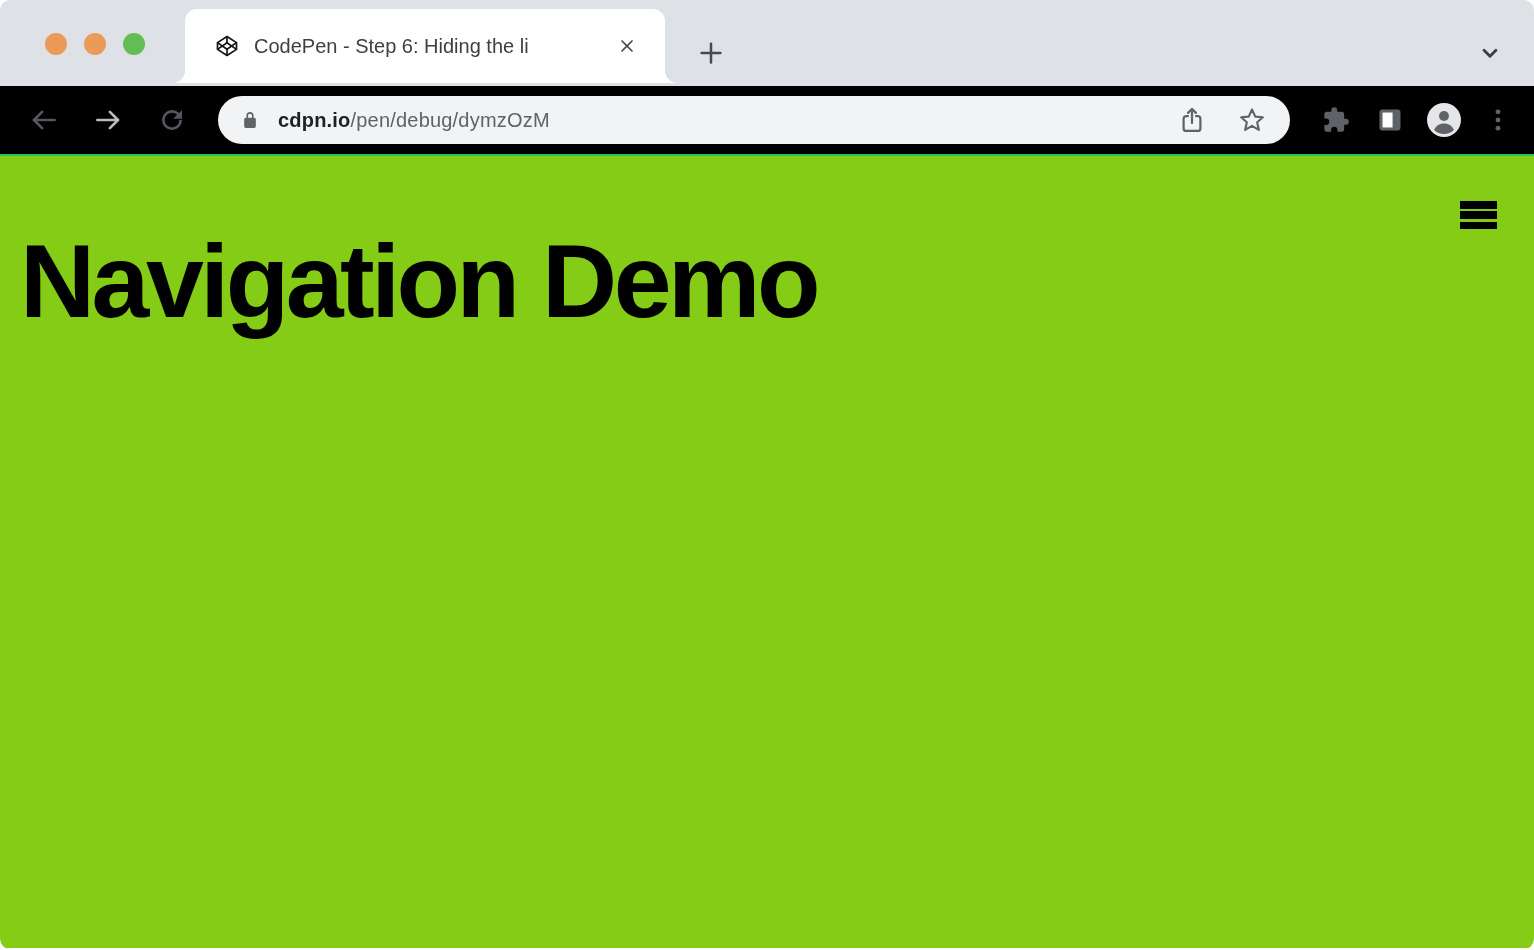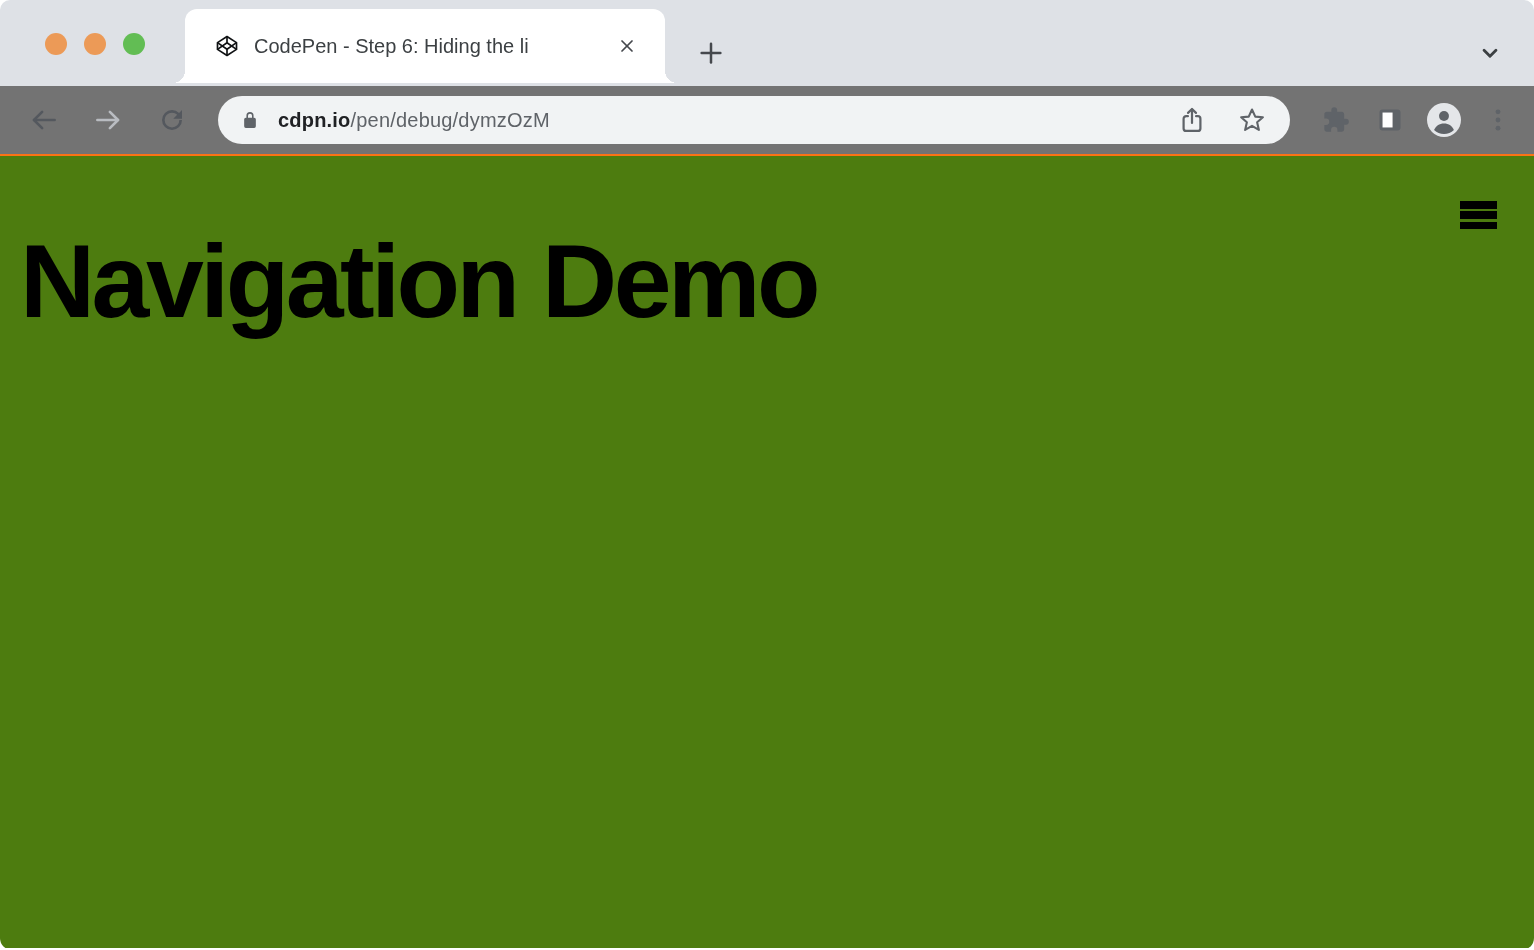--- a/index.html
+++ b/index.html
@@ -39,42 +39,42 @@
     content: ""; position: absolute; right: 0; top: 0; width: 46px; height: 100%;
     background: linear-gradient(to right, rgba(255,255,255,0), #ffffff 85%);
   }
   .tab-close { flex: 0 0 auto; margin-left: 10px; width: 28px; height: 28px; border: 0; background: transparent; padding: 4px; cursor: pointer; border-radius: 6px; }
 
   .new-tab-btn { position: absolute; left: 694px; top: 36px; width: 34px; height: 34px; border: 0; background: transparent; padding: 2px; cursor: pointer; }
   .tab-list-btn { position: absolute; right: 28px; top: 37px; width: 32px; height: 32px; border: 0; background: transparent; padding: 3px; cursor: pointer; }
 
   
   .toolbar {
-    height: 70px; background: #737373; display: flex; align-items: center;
-    padding: 0 14px 0 22px; border-bottom: 2px solid #f97316;
+    height: 70px; background: #000000; display: flex; align-items: center;
+    padding: 0 14px 0 22px; border-bottom: 2px solid #22c55e;
   }
   .nav-btn { width: 44px; height: 44px; border: 0; background: transparent; padding: 7px; margin-right: 20px; cursor: pointer; border-radius: 50%; flex: 0 0 auto; }
 
   .address-bar {
     flex: 1 1 auto; height: 48px; margin: 0 14px 0 4px; background: #f1f3f4;
     border-radius: 24px; display: flex; align-items: center; padding: 0 22px; cursor: text;
   }
   .lock { width: 20px; height: 22px; flex: 0 0 auto; cursor: pointer; }
   .url { margin-left: 18px; font-size: 20px; letter-spacing: 0.2px; white-space: nowrap; }
   .url .domain { color: #202124; font-weight: 600; }
   .url .path { color: #5f6368; font-weight: 400; }
   .pill-btn { width: 32px; height: 32px; border: 0; background: transparent; padding: 2px; cursor: pointer; flex: 0 0 auto; }
   .share-btn { margin-left: auto; }
   .star-btn { margin-left: 28px; }
 
   .chrome-btn { width: 44px; height: 44px; border: 0; background: transparent; padding: 8px; cursor: pointer; flex: 0 0 auto; margin-left: 10px; border-radius: 50%; }
   .avatar-btn { padding: 5px; }
 
   
-  .page { position: relative; height: 792px; background: #4d7c0f; text-align: right; }
+  .page { position: relative; height: 792px; background: #84cc16; text-align: right; }
   .hamburger {
     position: absolute; top: 45px; right: 37px; width: 37px; height: 28px;
     border: 0; background: transparent; padding: 0; cursor: pointer;
     display: flex; flex-direction: column; justify-content: space-between;
   }
   .hamburger .bar { width: 37px; height: 7.5px; background: #000; }
   .page-heading {
     position: absolute; left: 20px; top: 68px; margin: 0;
     font-size: 104px; font-weight: 700; letter-spacing: -3.5px; line-height: 1.1;
     color: #000;

